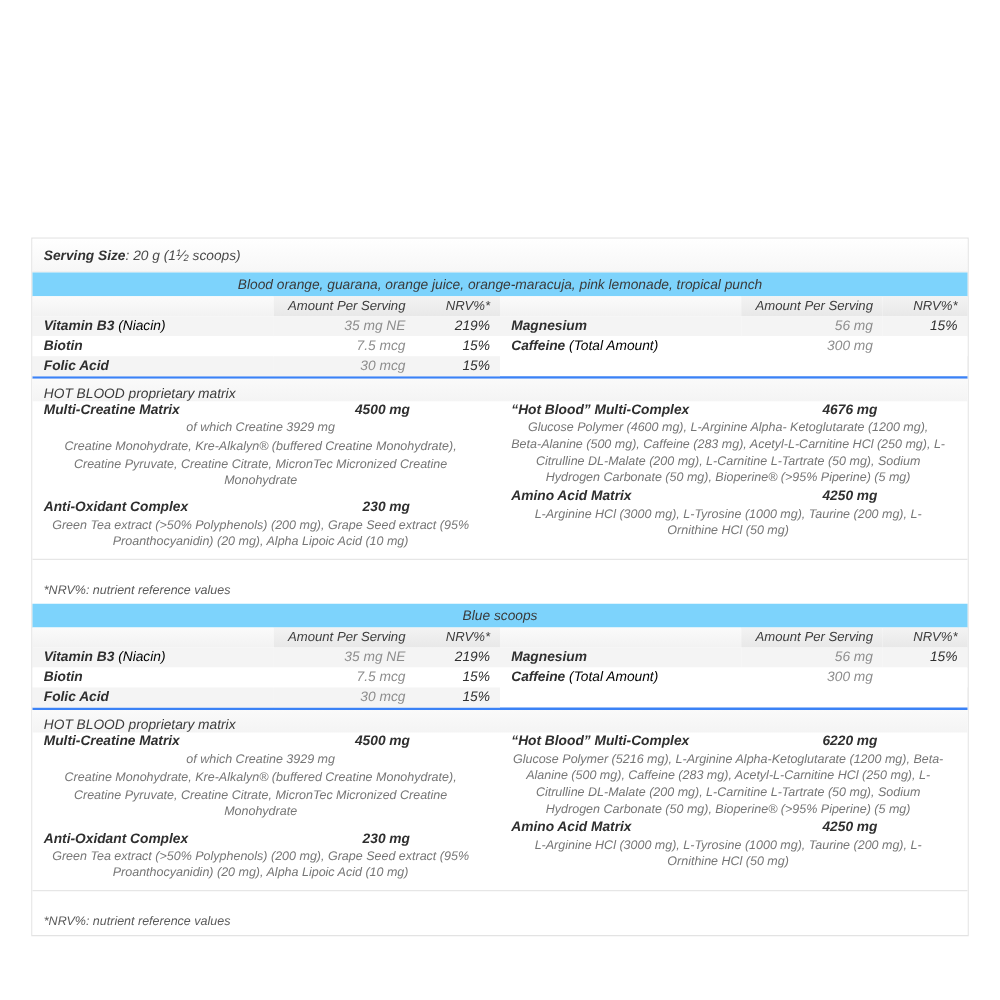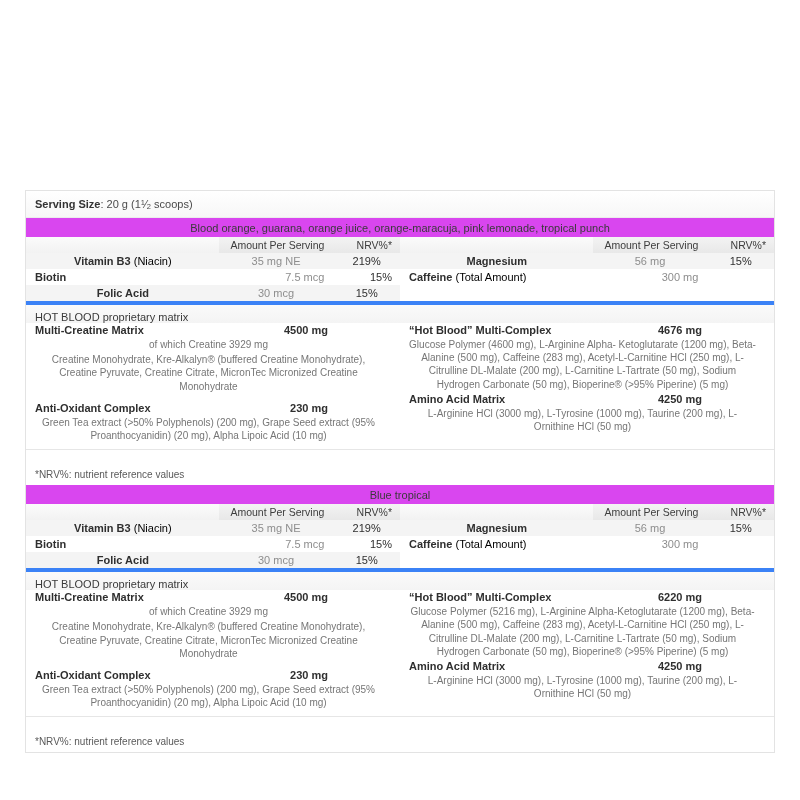--- a/index.html
+++ b/index.html
@@ -13,20 +13,21 @@
   body {
     font-family: "Liberation Sans", sans-serif;
     -webkit-font-smoothing: antialiased;
   }
 
   .page {
     position: relative;
     width: 800px;
     height: 640px;
     background: #ffffff;
+    font-style: italic;
   }
 
   .panel {
     position: absolute;
     left: 25px;
     top: 190px;
     width: 750px;
     background: #ffffff;
     border: 1px solid #e3e3e3;
     box-sizing: border-box;
@@ -43,21 +44,21 @@
   .serving-row b { color: #333; font-weight: bold; }
   .serving-row sup { font-size: 7.5px; vertical-align: 0.42em; }
   .serving-row sub { font-size: 7.5px; vertical-align: -0.12em; }
   .frac { font-size: 11px; }
 
   .flavor-title {
     text-align: center;
     font-size: 11px;
     color: #3a3a3a;
     padding: 4px 0 3px 0;
-    background: #d946ef;
+    background: #7dd3fc;
   }
 
   
   .split {
     display: flex;
     width: 100%;
   }
   .col {
     width: 50%;
     box-sizing: border-box;
@@ -83,30 +84,30 @@
   .hdr td {
     background: linear-gradient(to bottom, #f3f3f3 0%, #e8e8e8 100%);
     color: #3d3d3d;
     font-weight: bold;
     font-size: 10.5px;
     padding-top: 3px;
     padding-bottom: 3px;
   }
   .hdr .c-name { background: linear-gradient(to bottom, #fbfbfb 0%, #f2f2f2 100%); }
 
-  .row-a td { background: #f4f4f4; text-align: center; }
+  .row-a td { background: #f4f4f4; }
   .row-b td { background: #ffffff; }
 
   .nm { color: #2f2f2f; font-weight: bold; }
   .amt { color: #8d8d8d; }
   .nrv { color: #2f2f2f; font-weight: bold; }
 
   
   .matrix-wrap {
-    border-top: 4px solid #3b82f6;
+    border-top: 2px solid #3b82f6;
     background: #ffffff;
   }
   .matrix-head {
     font-size: 11px;
     color: #3a3a3a;
     padding: 6px 9px 0 9px;
     background: linear-gradient(to bottom, #fafafa 0%, #f4f4f4 100%);
   }
   .matrix-cols { display: flex; }
   .mcol { width: 50%; box-sizing: border-box; }
@@ -230,21 +231,21 @@
                 </div>
                 <div class="m-sub">L-Arginine HCl (3000 mg), L-Tyrosine (1000 mg), Taurine (200 mg), L-Ornithine HCl (50 mg)</div>
               </div>
       </div>
     </div>
 
     <div class="footnote">*NRV%: nutrient reference values</div>
   </div>
 
   <div class="flavor-block">
-    <div class="flavor-title">Blue tropical</div>
+    <div class="flavor-title">Blue scoops</div>
 
     <div class="split">
       <div class="col col-left">
         <table class="nutr">
           <tbody class="tb-left">
             <tr class="hdr">
               <td class="c-name"></td>
               <td class="c-amt">Amount Per Serving</td>
               <td class="c-nrv">NRV%*</td>
             </tr>

